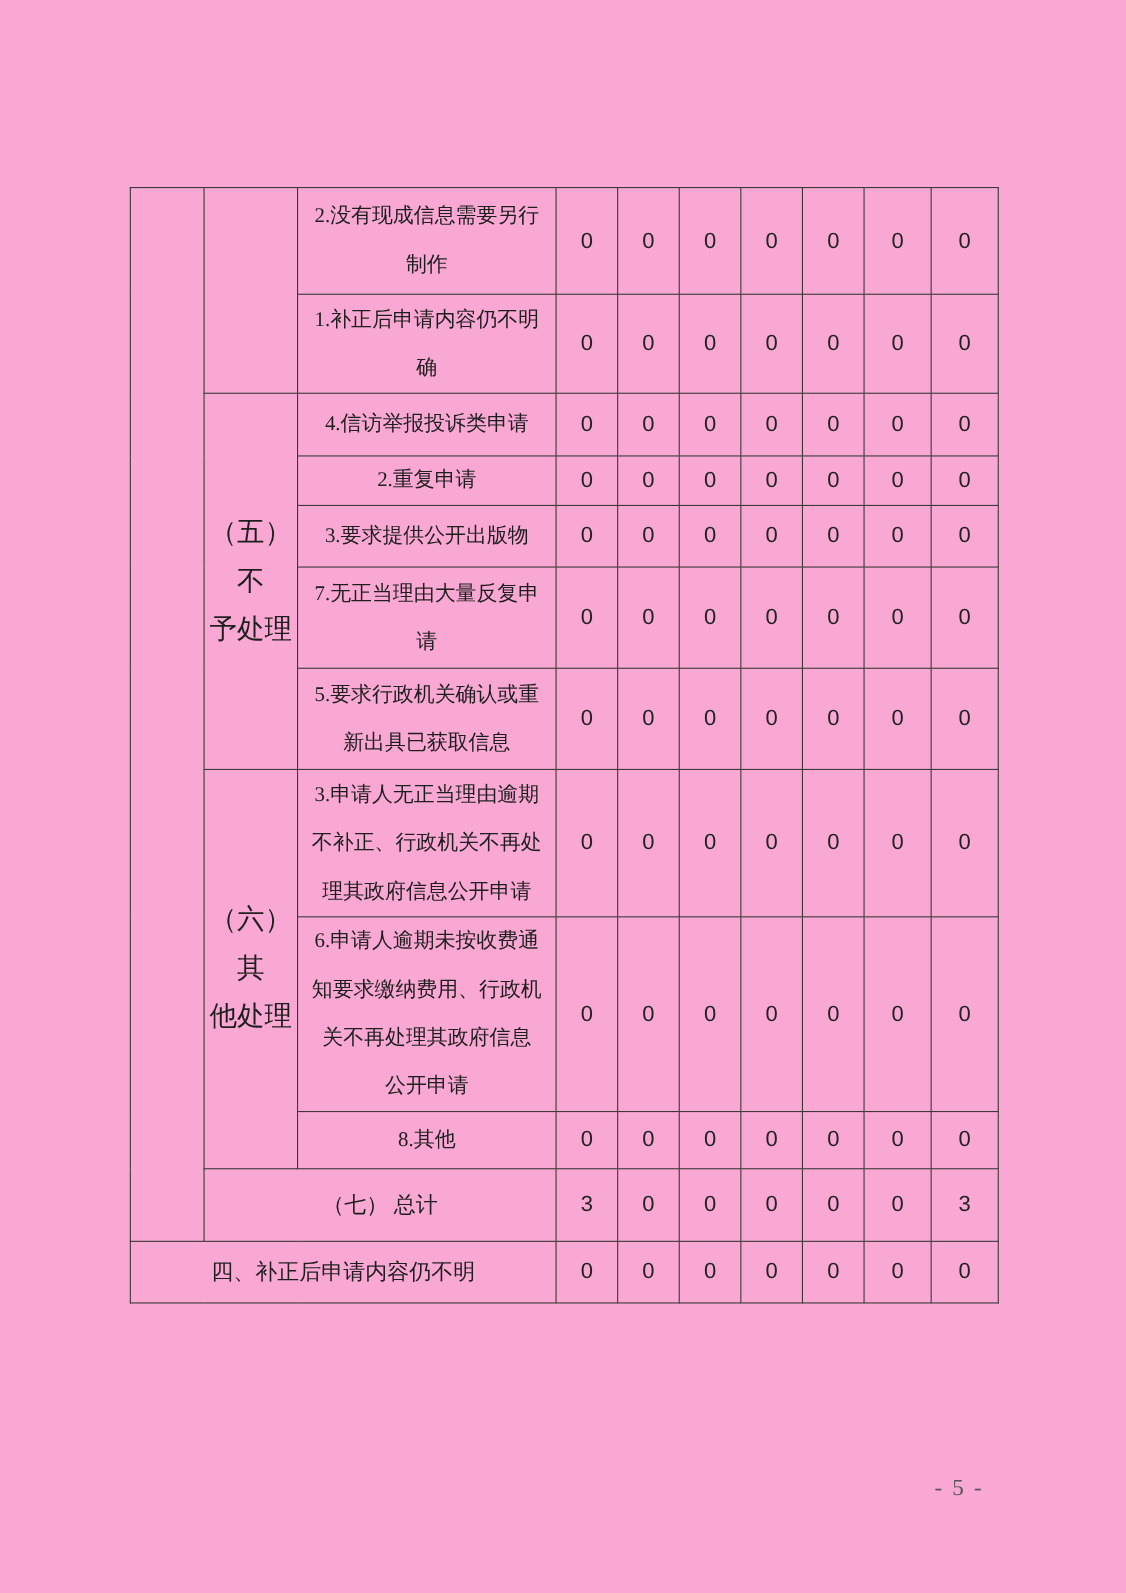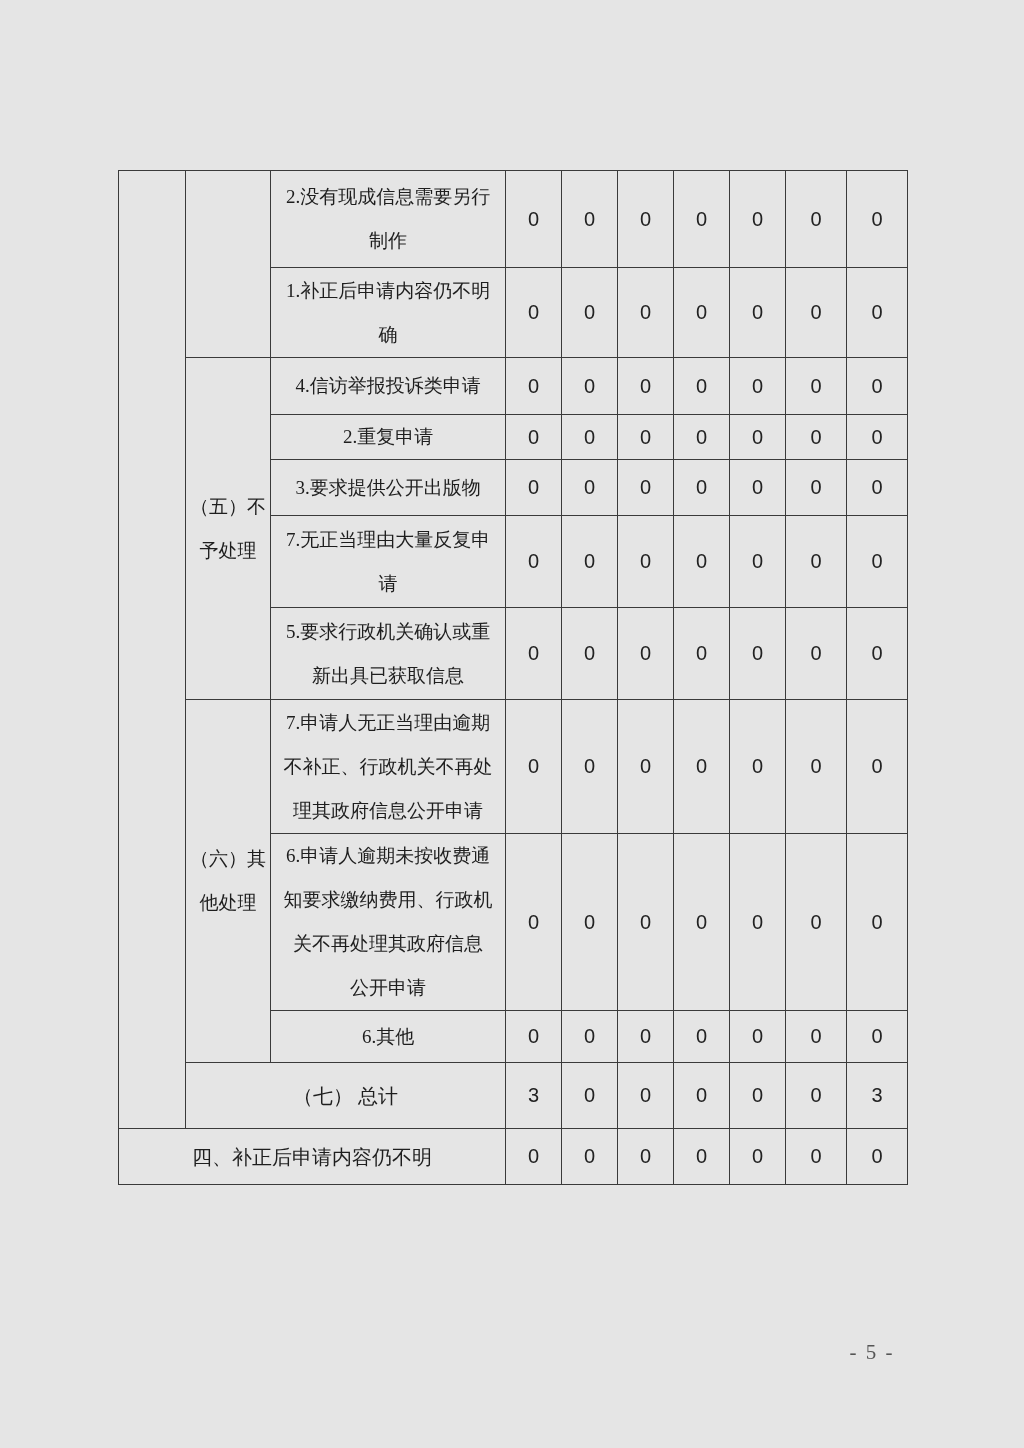--- a/index.html
+++ b/index.html
@@ -1,21 +1,21 @@
 <!DOCTYPE html>
 <html><head>
 <meta charset="utf-8">
 <style>
   * { margin: 0; padding: 0; box-sizing: border-box; }
   html, body { width: 1024px; height: 1448px; background: #ffffff; }
   .page {
     position: relative;
     width: 1024px;
     height: 1448px;
-    background: #e5e5e5;
+    background: #f9a8d4;
     overflow: hidden;
     font-family: "Liberation Serif", "DejaVu Serif", serif;
     color: #1e1e1e;
   }
   table.report {
     position: absolute;
     left: 118px;
     top: 170px;
     border-collapse: collapse;
     table-layout: fixed;
@@ -29,21 +29,21 @@
   .label-cell {
     font-family: "Liberation Serif", "DejaVu Serif", serif;
     font-size: 19px;
     line-height: 44px;
     white-space: pre-line;
     padding: 0 3px;
     color: #1e1e1e;
   }
   .section-cell {
     font-family: Liberation Serif, serif;
-    font-size: 19px;
+    font-size: 25px;
     line-height: 44px;
     white-space: pre-line;
     padding: 0 2px;
     color: #1e1e1e;
   }
   .value-cell {
     font-family: "Liberation Sans", "DejaVu Sans", sans-serif;
     font-size: 20px;
     line-height: normal;
     color: #222222;
@@ -167,21 +167,21 @@
       <td class="value-cell">0</td>
       <td class="value-cell">0</td>
       <td class="value-cell">0</td>
       <td class="value-cell">0</td>
       <td class="value-cell">0</td>
     </tr>
 
     <tr style="height:134px">
       <td rowspan="3" class="section-cell">（六）其
 他处理</td>
-      <td class="label-cell">7.申请人无正当理由逾期
+      <td class="label-cell">3.申请人无正当理由逾期
 不补正、行政机关不再处
 理其政府信息公开申请</td>
       <td class="value-cell">0</td>
       <td class="value-cell">0</td>
       <td class="value-cell">0</td>
       <td class="value-cell">0</td>
       <td class="value-cell">0</td>
       <td class="value-cell">0</td>
       <td class="value-cell">0</td>
     </tr>
@@ -194,21 +194,21 @@
       <td class="value-cell">0</td>
       <td class="value-cell">0</td>
       <td class="value-cell">0</td>
       <td class="value-cell">0</td>
       <td class="value-cell">0</td>
       <td class="value-cell">0</td>
       <td class="value-cell">0</td>
     </tr>
 
     <tr style="height:52px">
-      <td class="label-cell">6.其他</td>
+      <td class="label-cell">8.其他</td>
       <td class="value-cell">0</td>
       <td class="value-cell">0</td>
       <td class="value-cell">0</td>
       <td class="value-cell">0</td>
       <td class="value-cell">0</td>
       <td class="value-cell">0</td>
       <td class="value-cell">0</td>
     </tr>
 
     <tr style="height:66px">

